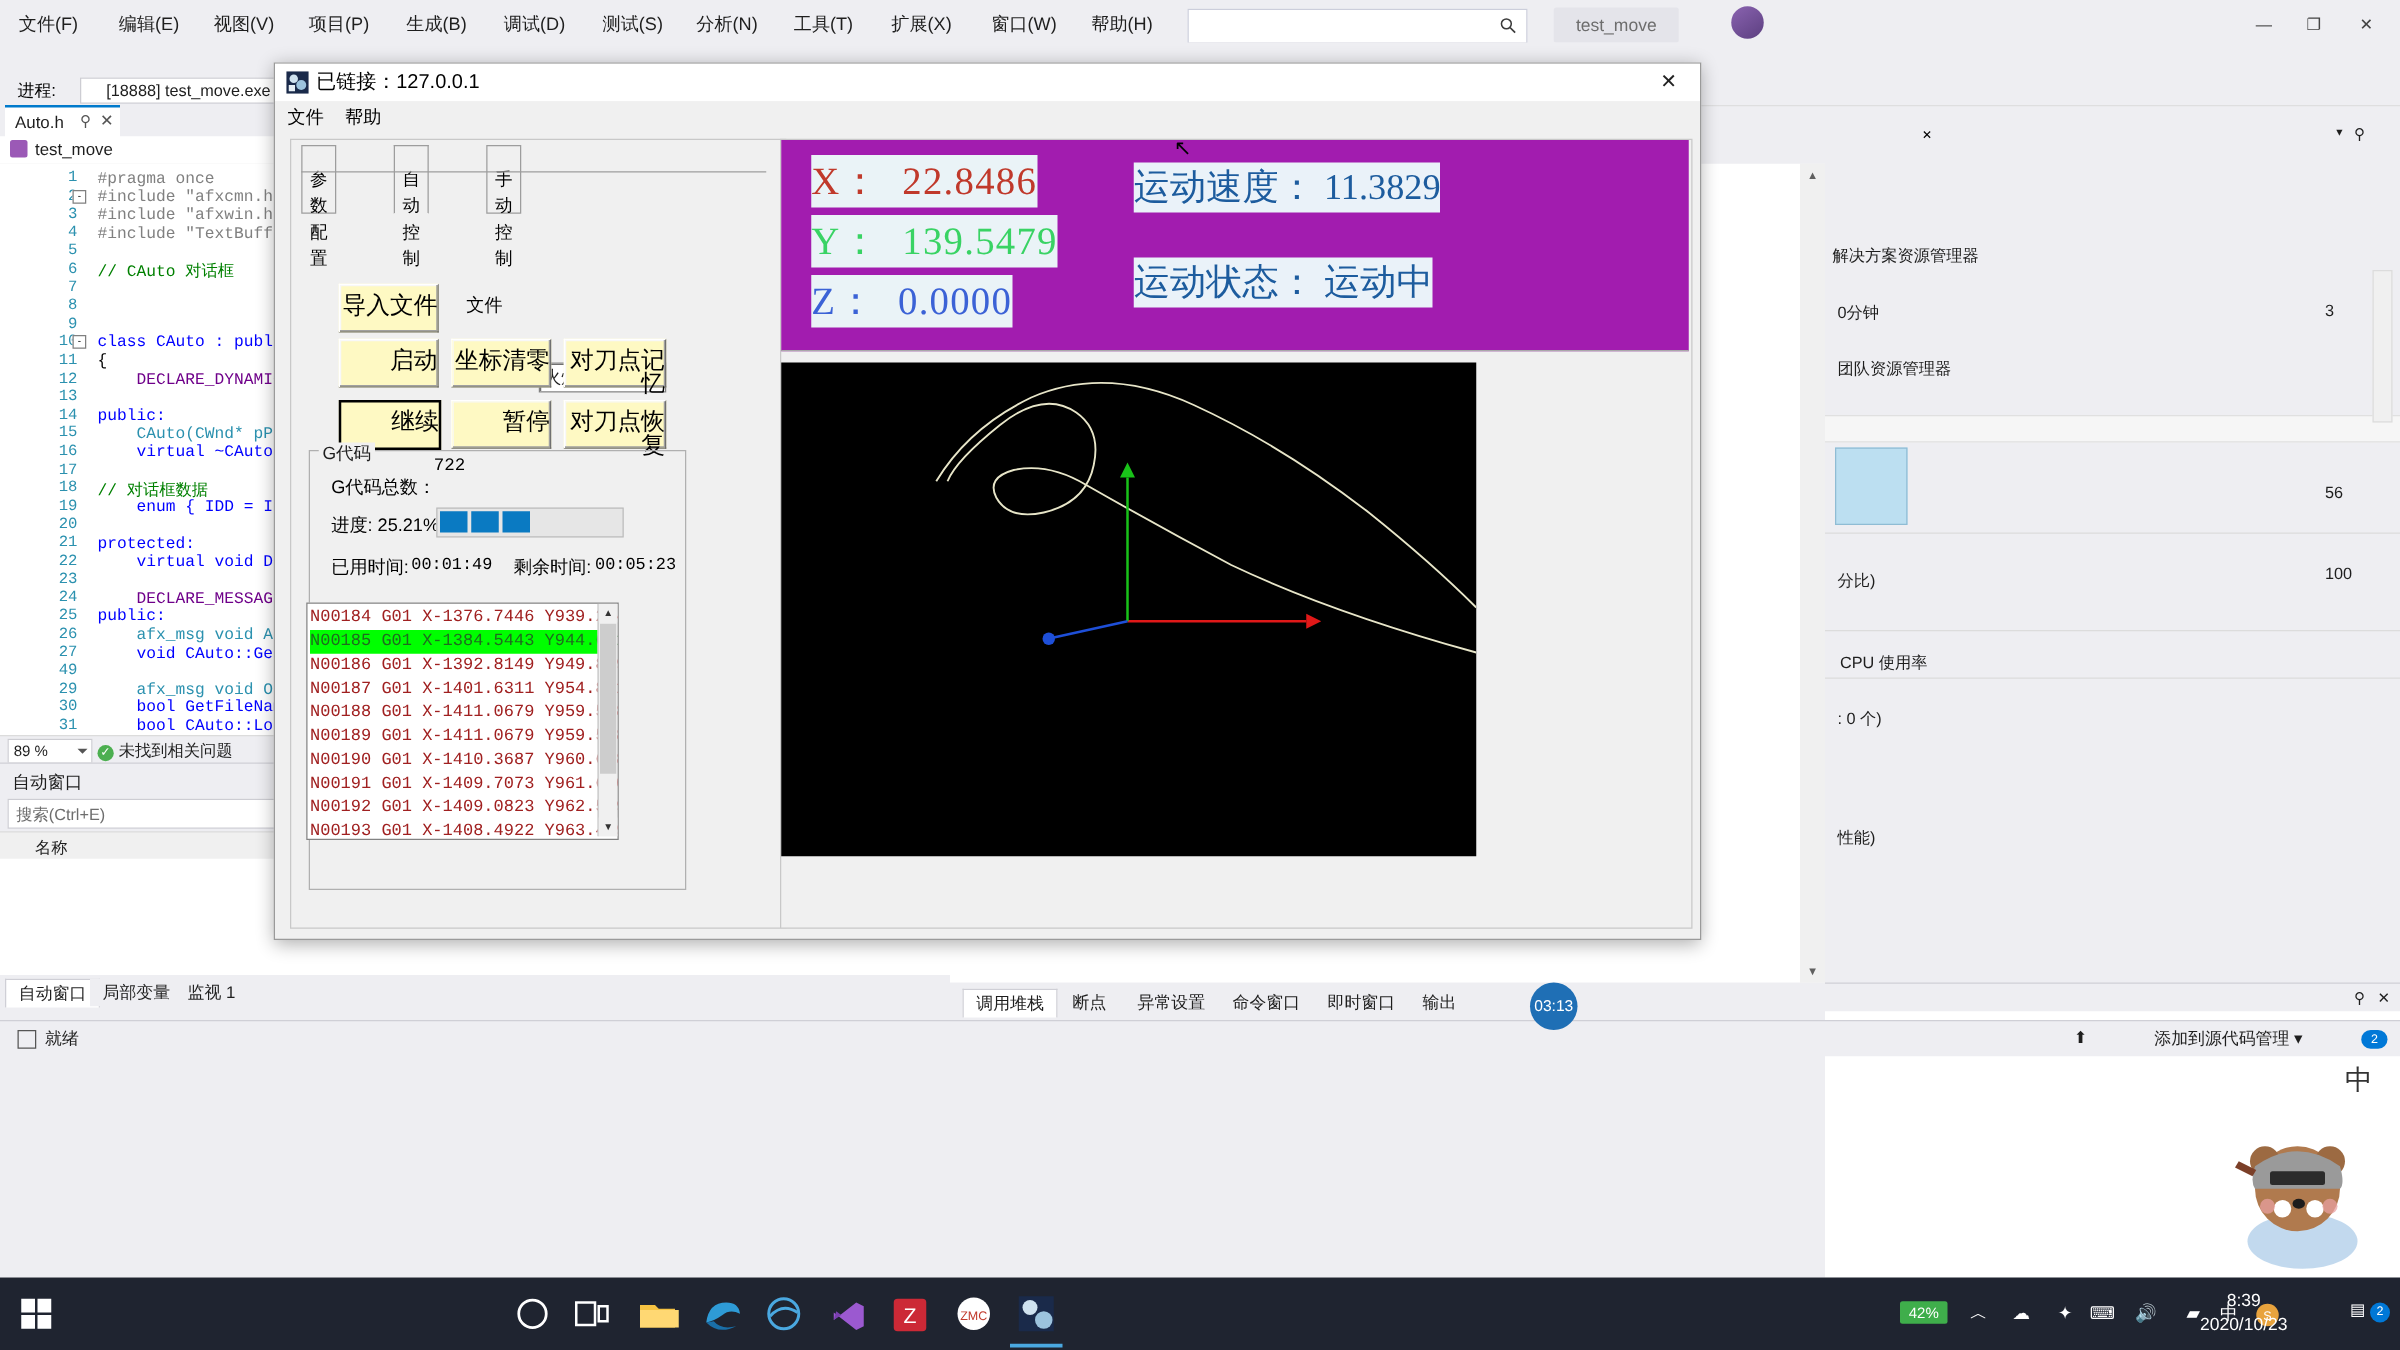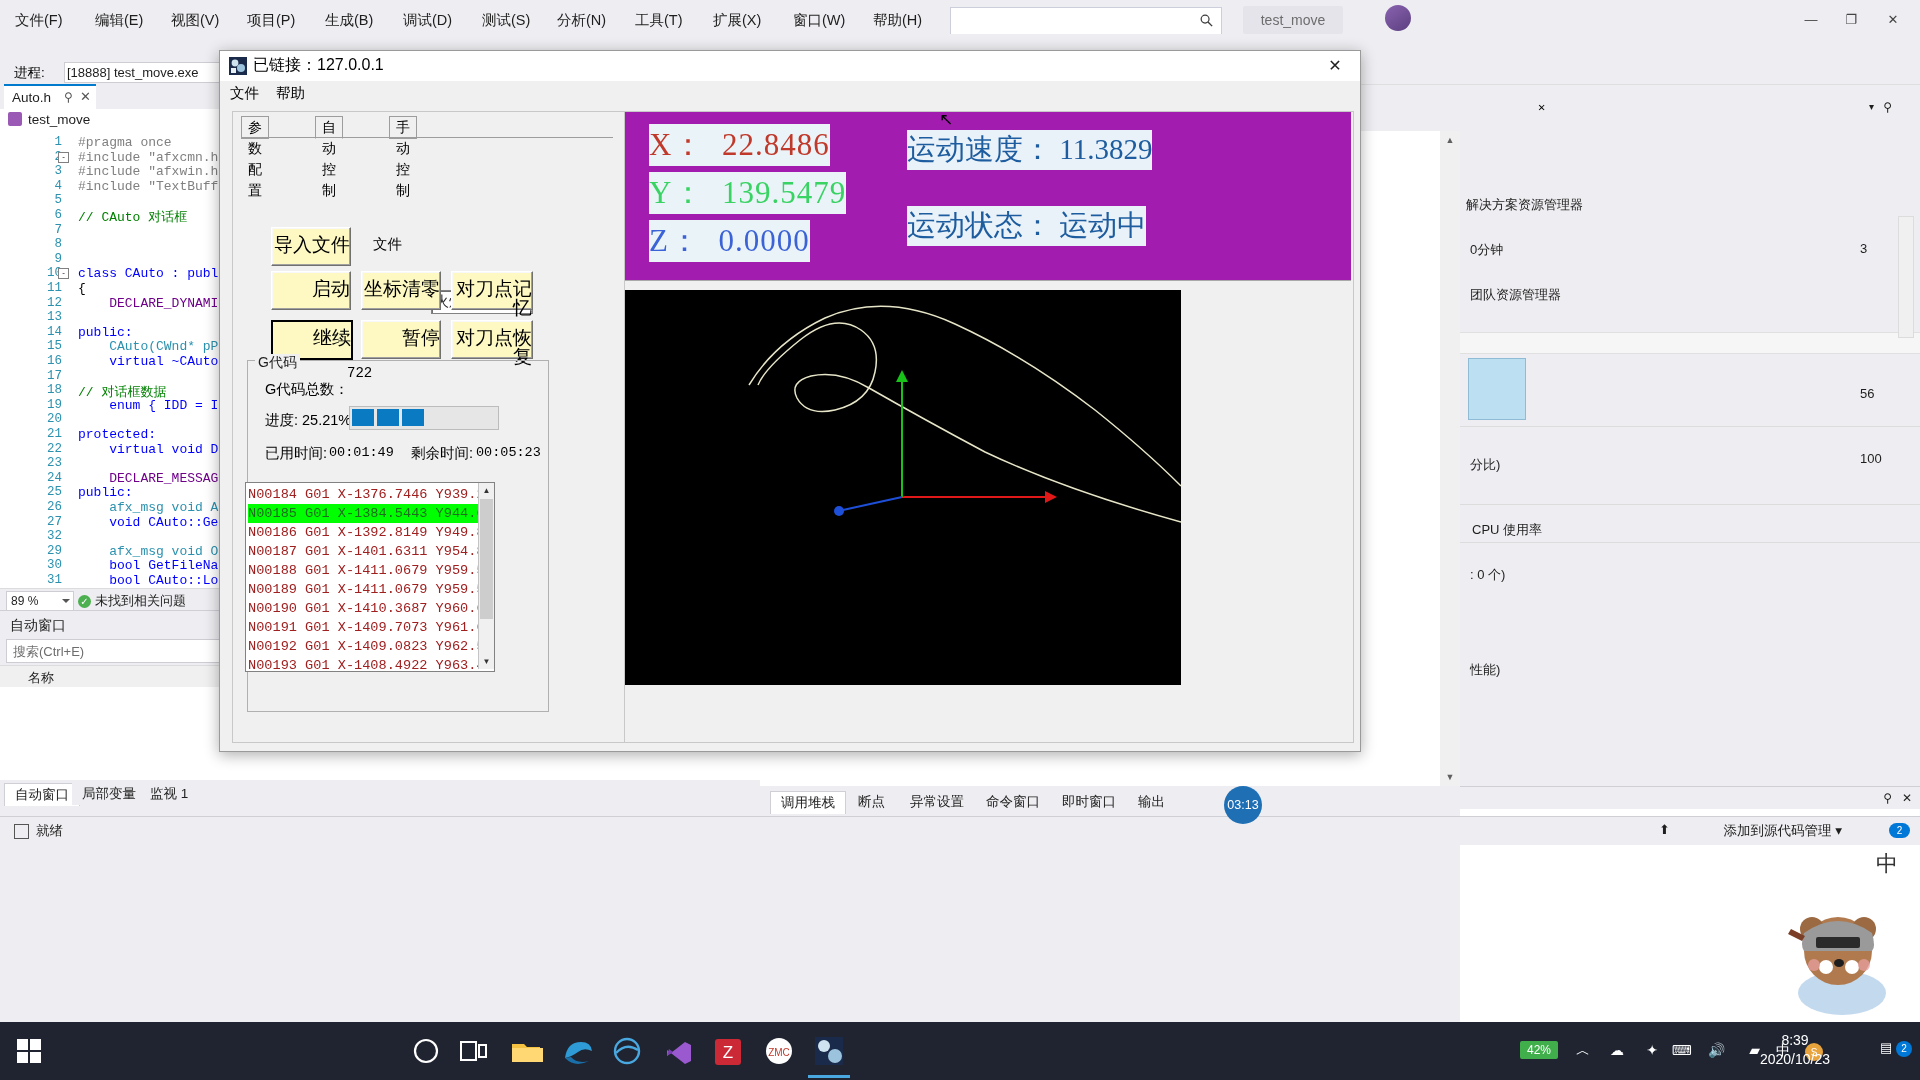--- a/index.html
+++ b/index.html
@@ -25,21 +25,21 @@
   
   #vs-toolbar{position:absolute;left:0;top:34px;width:1920px;height:28px;background:#eeeef2;border-bottom:1px solid #e0e0e6;}
   .tb-ico{position:absolute;top:40px;height:16px;line-height:16px;font-size:13px;color:#5a5a5a;}
   .tb-sep{position:absolute;top:38px;width:1px;height:18px;background:#cdcdd3;}
   .tb-combo{position:absolute;top:36px;height:21px;border:1px solid #cdcdd3;background:#f5f5f7;font-size:13px;color:#9a9a9a;line-height:21px;padding-left:6px;}
   .tb-combo i{position:absolute;right:4px;top:7px;border-left:4px solid transparent;border-right:4px solid transparent;border-top:4px solid #666;font-style:normal;}
 
   
   #vs-procbar{position:absolute;left:0;top:60px;width:1920px;height:24px;background:#eeeef2;border-bottom:1px solid #dededf;}
   #vs-procbar .lbl{position:absolute;left:14px;top:4px;font-size:13.5px;}
-  #vs-procbar .val{position:absolute;left:64px;top:2px;width:175px;height:19px;background:#fff;border:1px solid #cdcdd3;font-size:13px;line-height:19px;padding-left:2px;}
+  #vs-procbar .val{position:absolute;left:64px;top:2px;width:175px;height:19px;background:#fff;border:1px solid #cdcdd3;font-size:13px;line-height:19px;padding-left:20px;}
 
   
   #tab-strip{position:absolute;left:0;top:84px;width:780px;height:25px;background:#eeeef2;}
   #tab-auto{position:absolute;left:4px;top:0;width:92px;height:25px;background:#fff;border-top:2px solid #007acc;}
   #tab-auto .t{position:absolute;left:8px;top:4px;font-size:13.5px;}
   #tab-auto .pin{position:absolute;left:60px;top:4px;font-size:12px;color:#555;}
   #tab-auto .x{position:absolute;left:76px;top:3px;font-size:13px;color:#555;}
 
   
   #crumb{position:absolute;left:0;top:109px;width:760px;height:22px;background:#fff;border-bottom:1px solid #e5e5e5;}
@@ -113,21 +113,21 @@
        border:1px solid #9a9a9a;box-shadow:0 3px 14px rgba(0,0,0,.32);}
   #dlg-title{position:absolute;left:0;top:0;width:1140px;height:30px;background:#fff;}
   #dlg-ico{position:absolute;left:9px;top:6px;width:18px;height:18px;}
   #dlg-titletext{position:absolute;left:33px;top:4px;font-size:16px;color:#000;}
   #dlg-close{position:absolute;right:8px;top:4px;width:34px;height:22px;text-align:center;line-height:22px;font-size:16px;color:#222;}
   #dlg-menu{position:absolute;left:0;top:30px;width:1140px;height:26px;background:#f0f0f0;}
   .dlg-mi{position:absolute;top:3px;font-size:14.5px;color:#000;}
 
   #dlg-left{position:absolute;left:12px;top:60px;width:395px;height:630px;background:#f0f0f0;border:1px solid #c8c8c8;}
   #tabs{position:absolute;left:8px;top:4px;height:22px;}
-  .dtab{position:absolute;top:0;height:21px;line-height:21px;padding:0 6px;font-size:14px;color:#000;
+  .dtab{position:absolute;top:0;height:21px;line-height:21px;padding:16px 6px;font-size:14px;color:#000;
         border:1px solid #9d9d9d;background:#f0f0f0;}
   .dtab.active{background:#f0f0f0;border-bottom:1px solid #f0f0f0;font-weight:normal;}
   #tabline{position:absolute;left:8px;top:25px;width:372px;height:1px;background:#9d9d9d;}
 
   .w95btn{position:absolute;background:#fef9c3;border-top:1px solid #fff;border-left:1px solid #fff;
           border-right:1px solid #707070;border-bottom:1px solid #707070;
           box-shadow:inset -1px -1px 0 #a0a0a0, inset 1px 1px 0 #f8f8f8;
           text-align:right;font-size:19px;color:#000;line-height:1;}
   .w95btn span{display:block;width:100%;}
   .w95btn.focus{border:2px solid #000;box-shadow:none;}
@@ -295,21 +295,21 @@
           <div class="ln" style="top: 252.2px;">18</div>
           <div class="ln" style="top: 266.8px;">19</div>
           <div class="ln" style="top: 281.4px;">20</div>
           <div class="ln" style="top: 296px;">21</div>
           <div class="ln" style="top: 310.6px;">22</div>
           <div class="ln" style="top: 325.2px;">23</div>
           <div class="ln" style="top: 339.8px;">24</div>
           <div class="ln" style="top: 354.4px;">25</div>
           <div class="ln" style="top: 369px;">26</div>
           <div class="ln" style="top: 383.6px;">27</div>
-          <div class="ln" style="top: 398.2px;">32</div>
+          <div class="ln" style="top: 398.2px;">49</div>
           <div class="ln" style="top: 412.8px;">29</div>
           <div class="ln" style="top: 427.4px;">30</div>
           <div class="ln" style="top: 442px;">31</div>
         </div>
       <div id="code-lines-host">
           <div class="cl pp" style="top: 4px;">#pragma once</div>
           <div class="cl pp" style="top: 18.6px;">#include "afxcmn.h"</div>
           <div class="cl pp" style="top: 33.2px;">#include "afxwin.h"</div>
           <div class="cl pp" style="top: 47.8px;">#include "TextBuffer.h"</div>
           <div class="cl " style="top: 62.4px;"></div>

